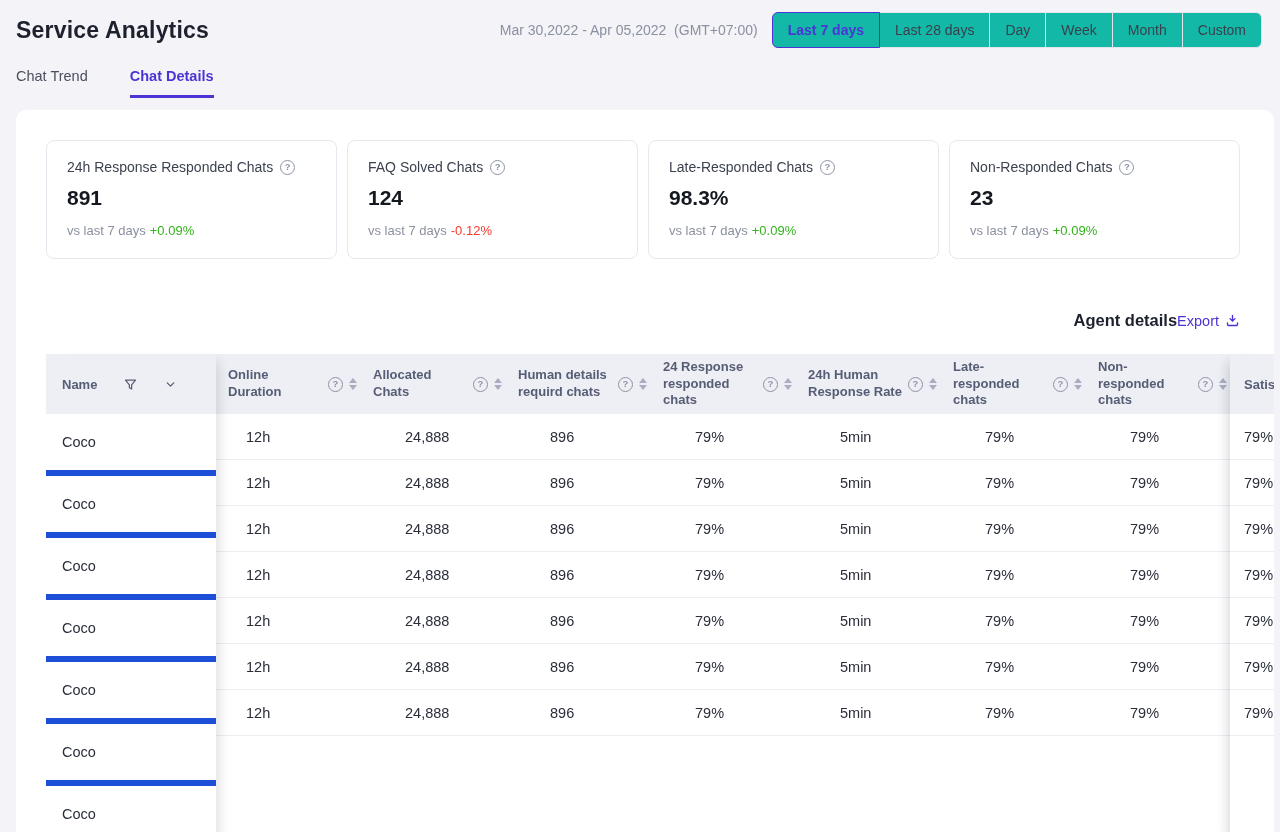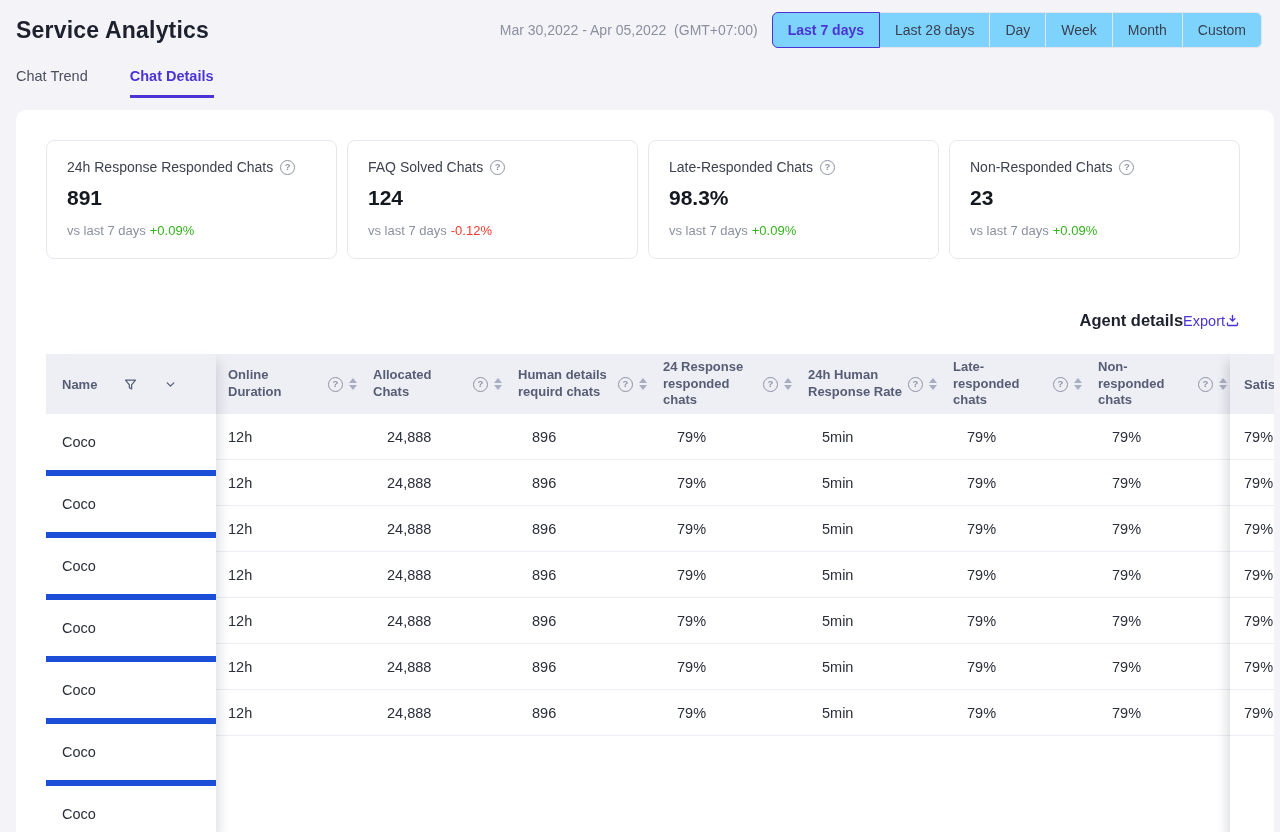--- a/index.html
+++ b/index.html
@@ -9,21 +9,21 @@
     background:#f3f3f8;
     color:#22262f;
   }
   
   .topbar { display:flex; align-items:center; padding:12px 18px 0 16px;gap:24px; }
   .page-title { font-size:23px; font-weight:700; color:#1d212e; letter-spacing:.2px; }
   .top-right { margin-left:auto; display:flex; align-items:center; }
   .daterange { font-size:14px; color:#8b90a0; margin-right:14px; white-space:nowrap; }
   .range-group { display:flex; }
   .range-btn {
-    background:#7dd3fc; border:1px solid #e4e5ec; color:#3a3f4e;
+    background:#14b8a6; border:1px solid #e4e5ec; color:#3a3f4e;
     font-family:inherit; font-size:14px; padding:9px 15px; cursor:pointer;
     margin-left:-1px; position:relative; white-space:nowrap;
   }
   .range-btn:first-child { border-radius:6px 0 0 6px; margin-left:0; }
   .range-btn:last-child { border-radius:0 6px 6px 0; }
   .range-btn.active { color:var(--accent); border-color:var(--accent); z-index:2; font-weight:600; }
   
   .tabs { display:flex; gap:42px; padding:20px 16px 0 16px; }
   .tab { font-size:14.5px; color:#4a4f5e; padding-bottom:11px; cursor:pointer;
          border-bottom:3px solid transparent; }
@@ -40,39 +40,39 @@
   .card-compare .delta { margin-left:4px; }
   .help-ic {
     width:15px; height:15px; border:1.3px solid #8e94a6; border-radius:50%;
     display:inline-flex; align-items:center; justify-content:center;
     font-size:9.5px; color:#8e94a6; flex:none; font-weight:700; line-height:1;
   }
   
   .section-head { display:flex; align-items:center; justify-content:flex-end;
                   padding:44px 34px 24px 30px; }
   .section-head h2 { font-size:16.5px; font-weight:700; color:#1d212e; }
-  .export { display:flex; align-items:center; color:var(--accent);
+  .export { display:flex; align-items:center; gap:6px; color:var(--accent);
             font-size:14.5px; cursor:pointer; text-decoration:none; }
   
   .table { display:flex; margin-left:30px; position:relative; }
   .th { height:60px; background:#edeff4; display:flex; align-items:center;
         font-size:13px; font-weight:600; color:#565d75; }
   .col-left { flex:none; width:170px; position:relative; z-index:2;
               box-shadow:10px 0 12px -8px rgba(20,25,50,.16); background:#fff; }
   .name-th { padding-left:16px; gap:26px; cursor:pointer; }
   .name-cell { height:62px; display:flex; align-items:center; padding-left:16px;
                font-size:14.5px; color:#2a2e3a; border-bottom:6px solid #1d4ed8; background:#fff; }
   .col-mid { flex:none; width:1014px; overflow:hidden; }
   .mid-header { display:grid; grid-template-columns:repeat(7,145px); height:60px; background:#edeff4; }
   .mid-th { display:flex; align-items:center; gap:6px; padding:0 4px 0 12px;
             font-size:13px; font-weight:600; color:#565d75; line-height:1.3; cursor:pointer; }
   .mid-th .th-label { flex:0 1 auto; }
   .mid-row { display:grid; grid-template-columns:repeat(7,145px); height:46px;
              border-bottom:1px solid #edeef3; }
-  .mid-cell { display:flex; align-items:center; padding-left:26px; font-size:14.5px; color:#2a2e3a; }
+  .mid-cell { display:flex; align-items:center; padding-left:26px; font-size:14.5px; color:#2a2e3a;margin-left:18px; }
   .mid-cell:first-child { padding-left:12px; }
   .sort-ic { display:inline-flex; flex-direction:column; gap:2px; flex:none; }
   .sort-ic i { width:0; height:0; border-left:4px solid transparent; border-right:4px solid transparent; display:block; }
   .sort-ic .up { border-bottom:5px solid #a8aec0; }
   .sort-ic .dn { border-top:5px solid #a8aec0; }
   .col-right { flex:1; min-width:0; position:relative; z-index:2;
                box-shadow:-10px 0 12px -8px rgba(20,25,50,.18); background:#fff; }
   .right-th { padding-left:14px; white-space:nowrap; overflow:hidden; cursor:pointer; }
   .right-cell { height:46px; display:flex; align-items:center; padding-left:14px;
                 font-size:14.5px; color:#2a2e3a; border-bottom:1px solid #edeef3;

